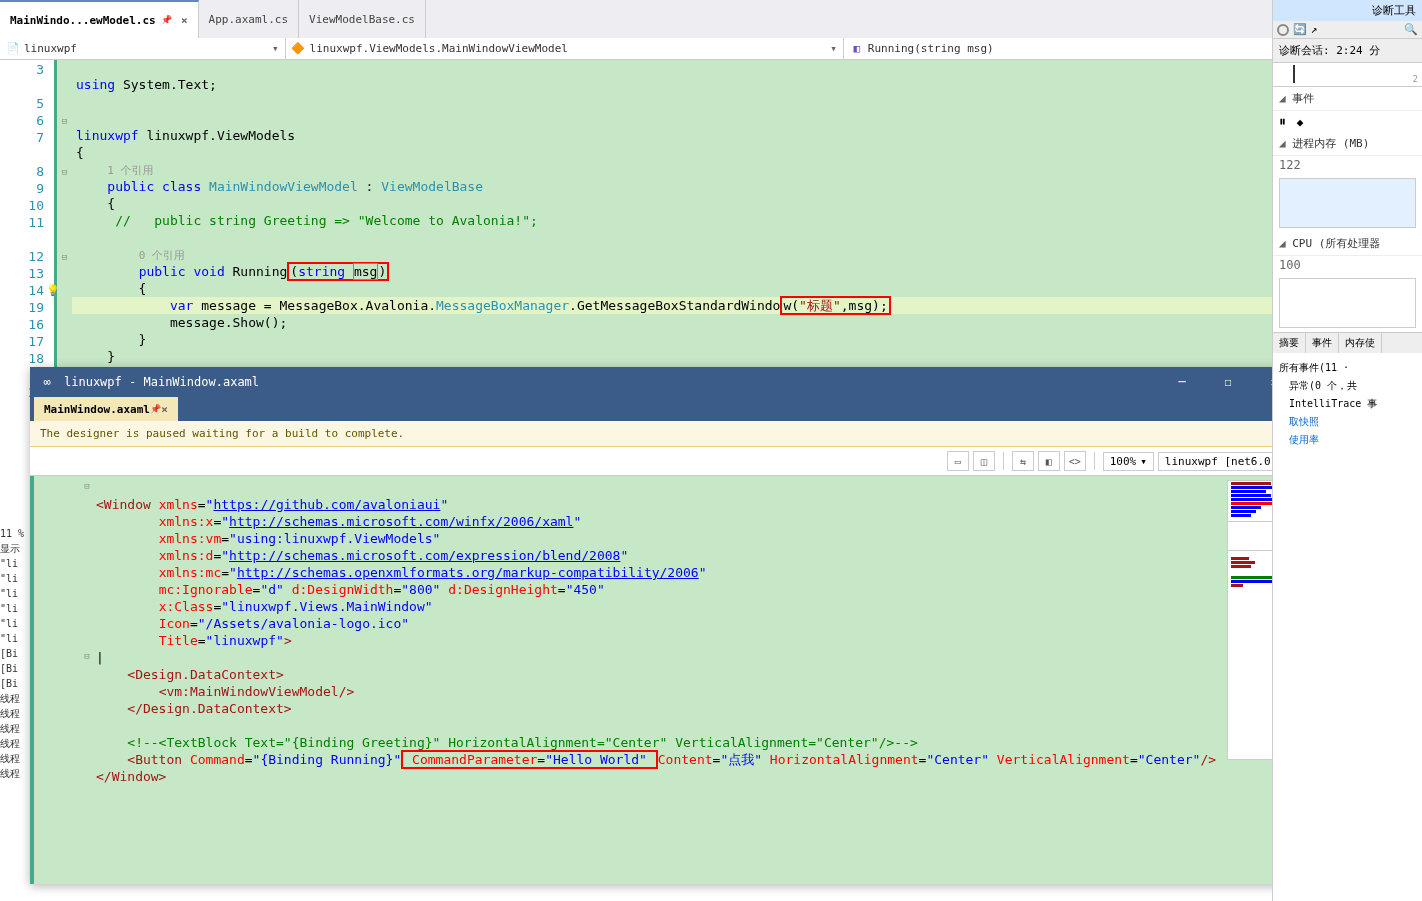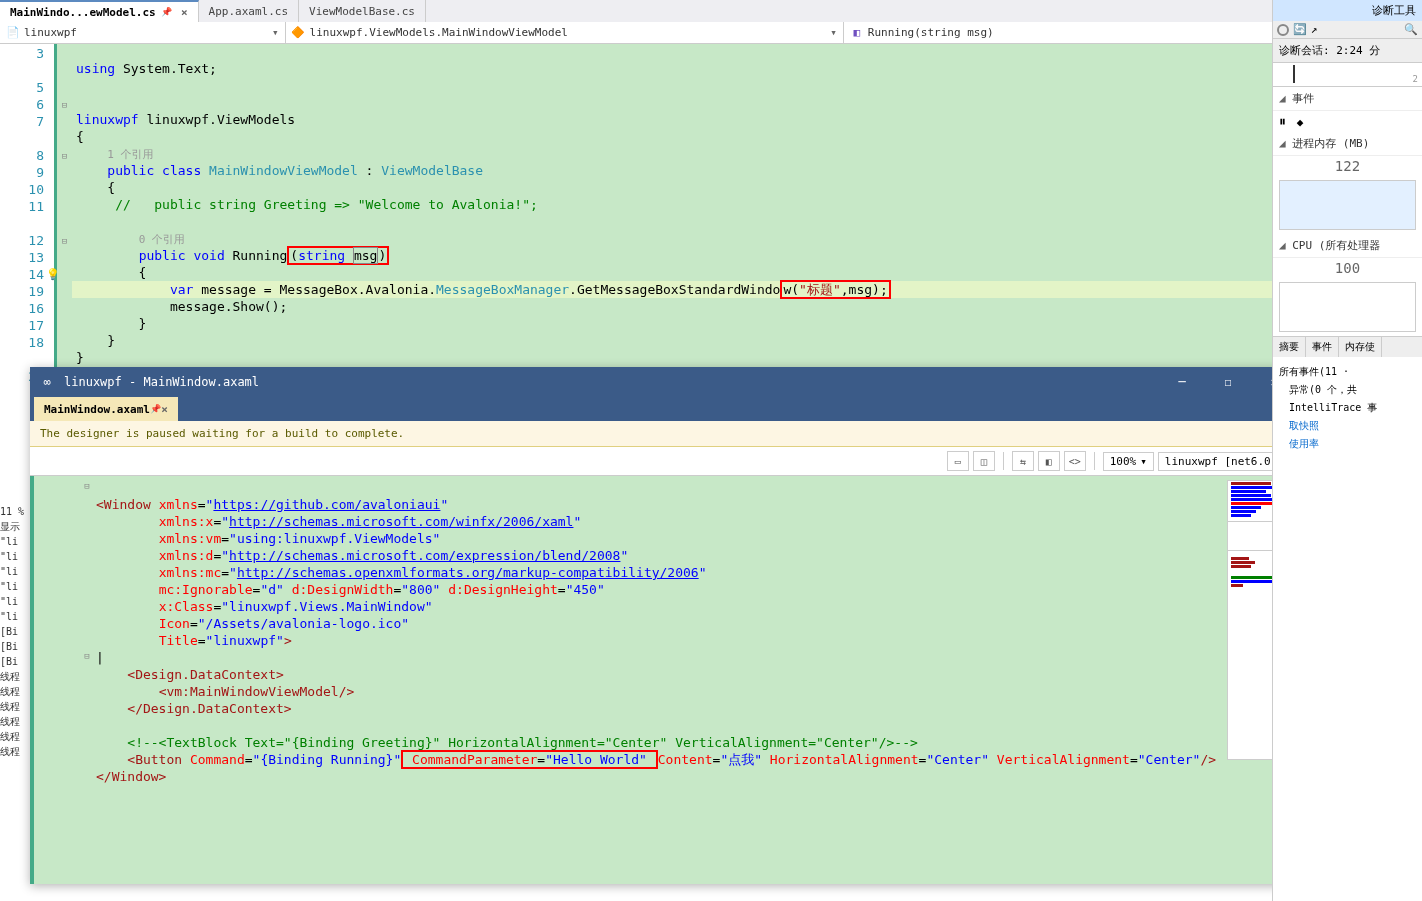--- a/index.html
+++ b/index.html
@@ -1,19 +1,19 @@
 <!DOCTYPE html>
 <html><head>
 <meta charset="utf-8">
 <style>
 * { margin: 0; padding: 0; box-sizing: border-box; font-family: "Segoe UI", Consolas, monospace; }
 body { background: #fff; overflow: hidden; width: 1422px; height: 901px; position: relative; }
 
 
-.top-tabs { display: flex; background: #eeeef2; height: 22px; align-items: stretch; font-size: 11px; }
+.top-tabs { display: flex; background: #eeeef2; height: 38px; align-items: stretch; font-size: 11px; }
 .top-tab { padding: 3px 10px; display: flex; align-items: center; color: #444; border-right: 1px solid #ccc; cursor: pointer; }
 .top-tab.active { background: #fff; color: #000; font-weight: bold; border-top: 2px solid #5c8ac0; }
 .top-tab .x { margin-left: 8px; color: #666; }
 .top-tab .pin { margin-left: 6px; color: #666; font-size: 9px; }
 .top-right { margin-left: auto; display: flex; align-items: center; gap: 6px; padding-right: 6px; }
 .top-right span { color: #666; font-size: 11px; }
 
 
 .nav-bar { display: flex; background: #fff; border-bottom: 1px solid #ccc; height: 22px; font-size: 11px; }
 .nav-box { flex: 1; border-right: 1px solid #ccc; display: flex; align-items: center; padding: 0 6px; color: #333; position: relative; }
@@ -75,26 +75,26 @@
 .minimap .mm-line { height: 3px; margin: 1px 3px; }
 .code-scroll2 { position: absolute; right: 0; top: 0; width: 18px; bottom: 0; background: #f0f0f0; border-left: 1px solid #ccc; }
 
 
 .diag-panel { position: absolute; right: 0; top: 0; width: 150px; bottom: 0; background: #fff; border-left: 1px solid #ccc; font-size: 11px; overflow: hidden; }
 .diag-top { display: flex; align-items: center; gap: 4px; padding: 2px 4px; background: #eee; border-bottom: 1px solid #ccc; }
 .diag-header { background: #eee; padding: 4px 6px; border-bottom: 1px solid #ccc; }
 .diag-section { padding: 4px 6px; border-bottom: 1px solid #eee; }
 .diag-section .title { color: #333; font-size: 11px; }
 .diag-graph { height: 50px; border: 1px solid #ccc; margin: 4px 6px; background: linear-gradient(#e3f0ff, #e3f0ff); position: relative; }
-.diag-label { padding: 2px 6px; color: #666; font-size: 14px; text-align: center; }
+.diag-label { padding: 2px 6px; color: #666; font-size: 12px; }
 .diag-tabs { display: flex; border-top: 1px solid #ccc; background: #eee; font-size: 10px; }
 .diag-tabs span { padding: 3px 6px; border-right: 1px solid #ccc; }
 
 
-.left-cut { position: absolute; left: 0; top: 504px; width: 30px; font-size: 10px; color: #333; line-height: 15px; overflow: hidden; font-family: Consolas, monospace; }
+.left-cut { position: absolute; left: 0; top: 526px; width: 30px; font-size: 10px; color: #333; line-height: 15px; overflow: hidden; font-family: Consolas, monospace; }
 
 .gear { display: inline-block; width: 12px; height: 12px; border: 2px solid #888; border-radius: 50%; position: relative; }
 </style>
 </head>
 <body>
 
 <div class="top-tabs">
   <div class="top-tab active">
     <span>MainWindo...ewModel.cs</span>
     <span class="pin">📌</span>

